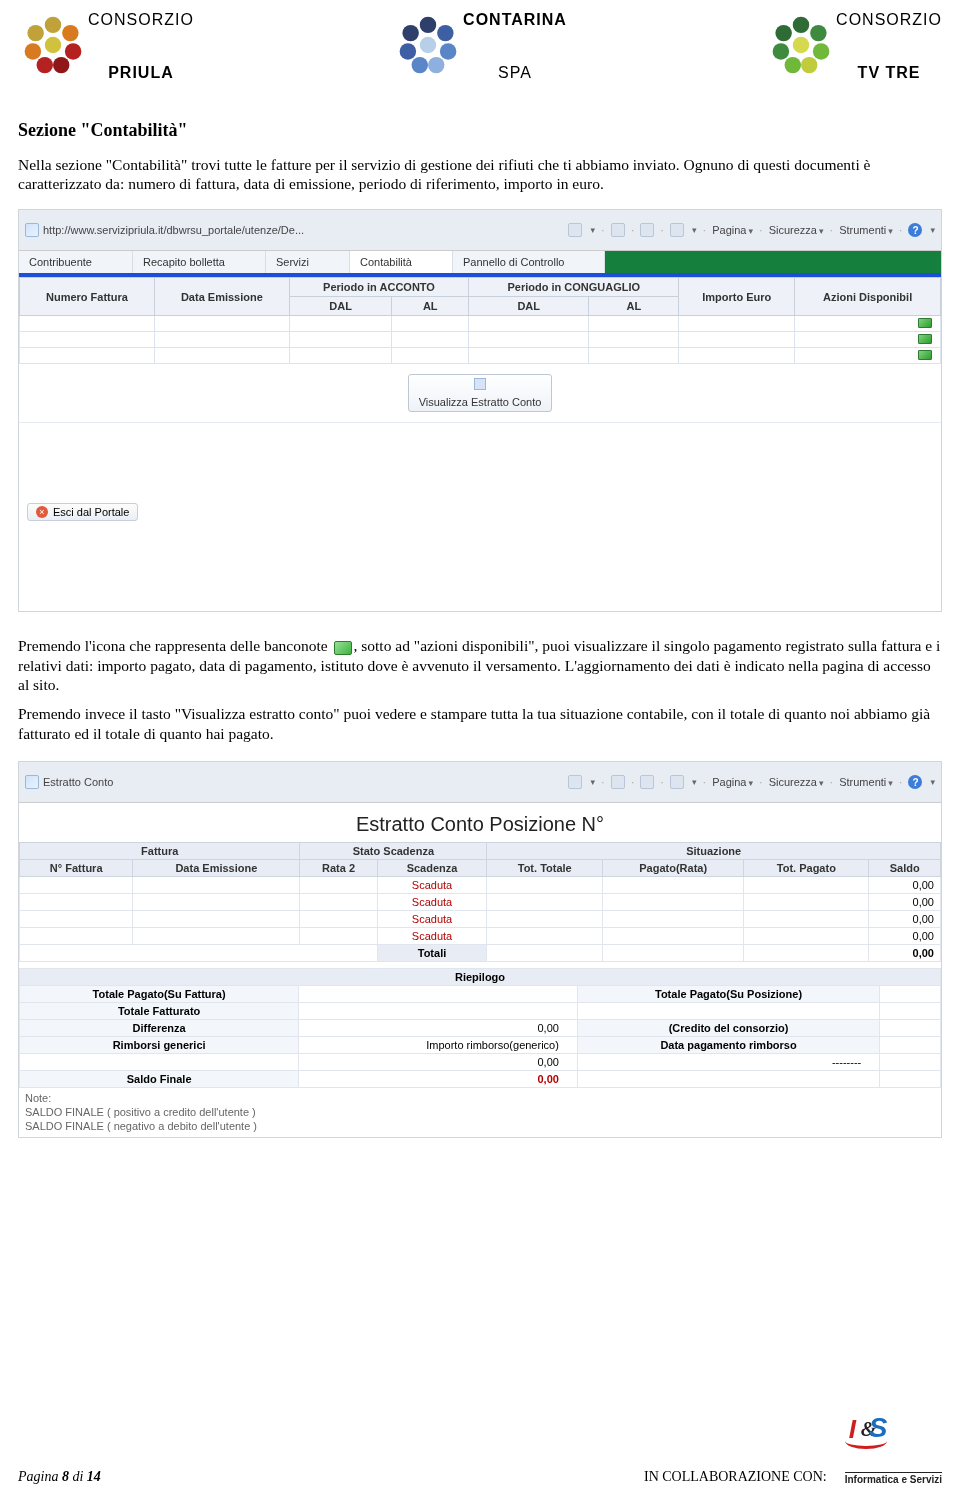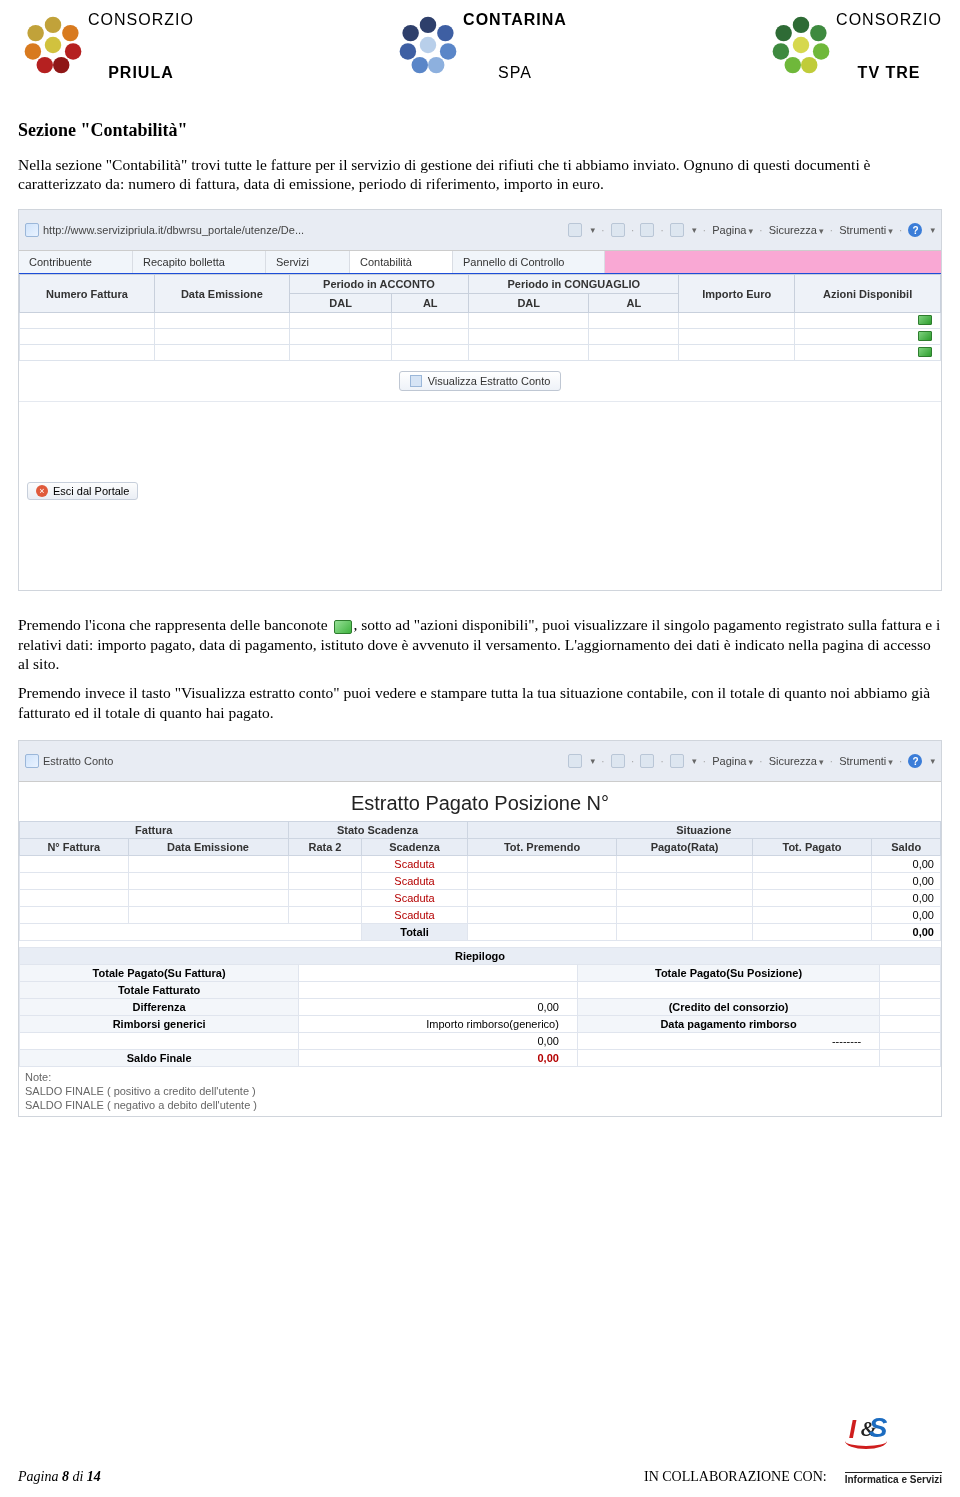--- a/index.html
+++ b/index.html
@@ -33,32 +33,32 @@
   .ie-tabrow { display:flex; align-items:center; background:#e8ecf3; border-bottom:1px solid #ccc; height:41px; }
   .ie-favicon { width:14px; height:14px; border:1px solid #9bb7d9; margin:0 4px 0 6px; border-radius:2px; background:linear-gradient(135deg,#cfe3fb 0,#eaf3ff 100%); }
   .ie-taburl { font-size:11px; color:#444; flex:1; padding-right:8px; }
   .ie-toolbar { display:flex; justify-content:flex-end; align-items:center; gap:6px; padding:0 6px; height:100%; font-size:11px; color:#444; }
   .ie-ico { width:14px; height:14px; background:#dde6f0; border:1px solid #b9c6d6; border-radius:2px; }
   .ie-sep { color:#aaa; }
   .ie-menu { cursor:default; }
   .ie-dd { font-size:9px; color:#666; margin-left:2px; }
   .ie-help { width:14px; height:14px; border-radius:50%; background:#3b7dd8; color:#fff; display:flex; align-items:center; justify-content:center; font-size:10px; font-weight:700; }
 
-  .nav-tabs { display:flex; background:#f9a8d4; border-bottom:1px solid #1d4ed8; }
+  .nav-tabs { display:flex; background:#15803d; border-bottom:4px solid #1d4ed8; }
   .nav-tabs .tab { flex:0 0 auto; padding:5px 40px 5px 10px; font-size:11px; border-right:1px solid #d9dde4; color:#333; background:#f1f5fa; }
   .nav-tabs .tab.active { background:#fff; font-weight:400; }
 
   .inv-table { width:100%; border-collapse:collapse; font-size:11px; }
   .inv-table th { background:#eef2f8; border:1px solid #c8d0dc; padding:3px 4px; font-weight:700; color:#333; }
   .inv-table td { border:1px solid #dde3ec; height:16px; }
   .inv-table .act { text-align:right; padding-right:8px; }
   .mini-money { width:14px; height:10px; display:inline-block; background:linear-gradient(135deg,#7fd27f 0,#2e9e2e 100%); border:1px solid #2e7d2e; border-radius:1px; }
 
   .center-btn-row { text-align:center; padding:10px 0; }
-  .ui-btn { display:inline-flex; align-items:center; gap:6px; border:1px solid #bfc7d3; background:linear-gradient(#fff,#eef2f8); font-size:11px; padding:3px 10px; border-radius:3px; color:#333; }
+  .ui-btn { display:inline-flex; align-items:center; gap:6px; border:1px solid #bfc7d3; background:linear-gradient(#fff,#eef2f8); font-size:11px; padding:3px 10px; border-radius:3px; color:#333;flex-direction:column; }
   .ui-btn .btn-ico { width:12px; height:12px; background:#d6e4f5; border:1px solid #9bb7d9; }
 
   .shot-spacer { height:74px; border-top:1px solid #e5e9f0; }
   .exit-row { padding:6px 8px 90px 8px; }
   .exit-btn { display:inline-flex; align-items:center; gap:5px; border:1px solid #c7cfdb; background:linear-gradient(#fdfdfd,#eaeef5); font-size:11px; padding:2px 8px; border-radius:3px; }
   .exit-btn .x { width:12px; height:12px; border-radius:50%; background:#e05a3b; display:flex; align-items:center; justify-content:center; color:#fff; font-size:9px; }
 
   .inline-icon { display:inline-block; vertical-align:middle; width:18px; height:14px; background:linear-gradient(135deg,#97e097 0,#3fb33f 100%); border:1px solid #2e7d2e; border-radius:2px; margin:0 2px; }
 
   
@@ -278,35 +278,35 @@
           <span class="ie-sep">·</span>
         <span class="ie-menu"><span>Sicurezza</span><span class="ie-dd">▾</span></span>
           <span class="ie-sep">·</span>
         <span class="ie-menu"><span>Strumenti</span><span class="ie-dd">▾</span></span>
           <span class="ie-sep">·</span>
         <span class="ie-help">?</span>
           <span class="ie-dd">▾</span>
       </div>
     </div>
 
-    <div class="shot2-head">Estratto Pagato Posizione N°</div>
+    <div class="shot2-head">Estratto Conto Posizione N°</div>
 
     <table class="ec-table">
       <tbody>
           <tr>
         <th colspan="2">Fattura</th>
         <th colspan="2">Stato Scadenza</th>
         <th colspan="4">Situazione</th>
       </tr>
       <tr>
         <th>N° Fattura</th>
         <th>Data Emissione</th>
         <th>Rata 2</th>
         <th>Scadenza</th>
-        <th>Tot. Premendo</th>
+        <th>Tot. Totale</th>
         <th>Pagato(Rata)</th>
         <th>Tot. Pagato</th>
         <th>Saldo</th>
       </tr>
       <tr>
             <td></td>
             <td></td>
             <td></td>
             <td class="red tc">Scaduta</td>
             <td></td>

